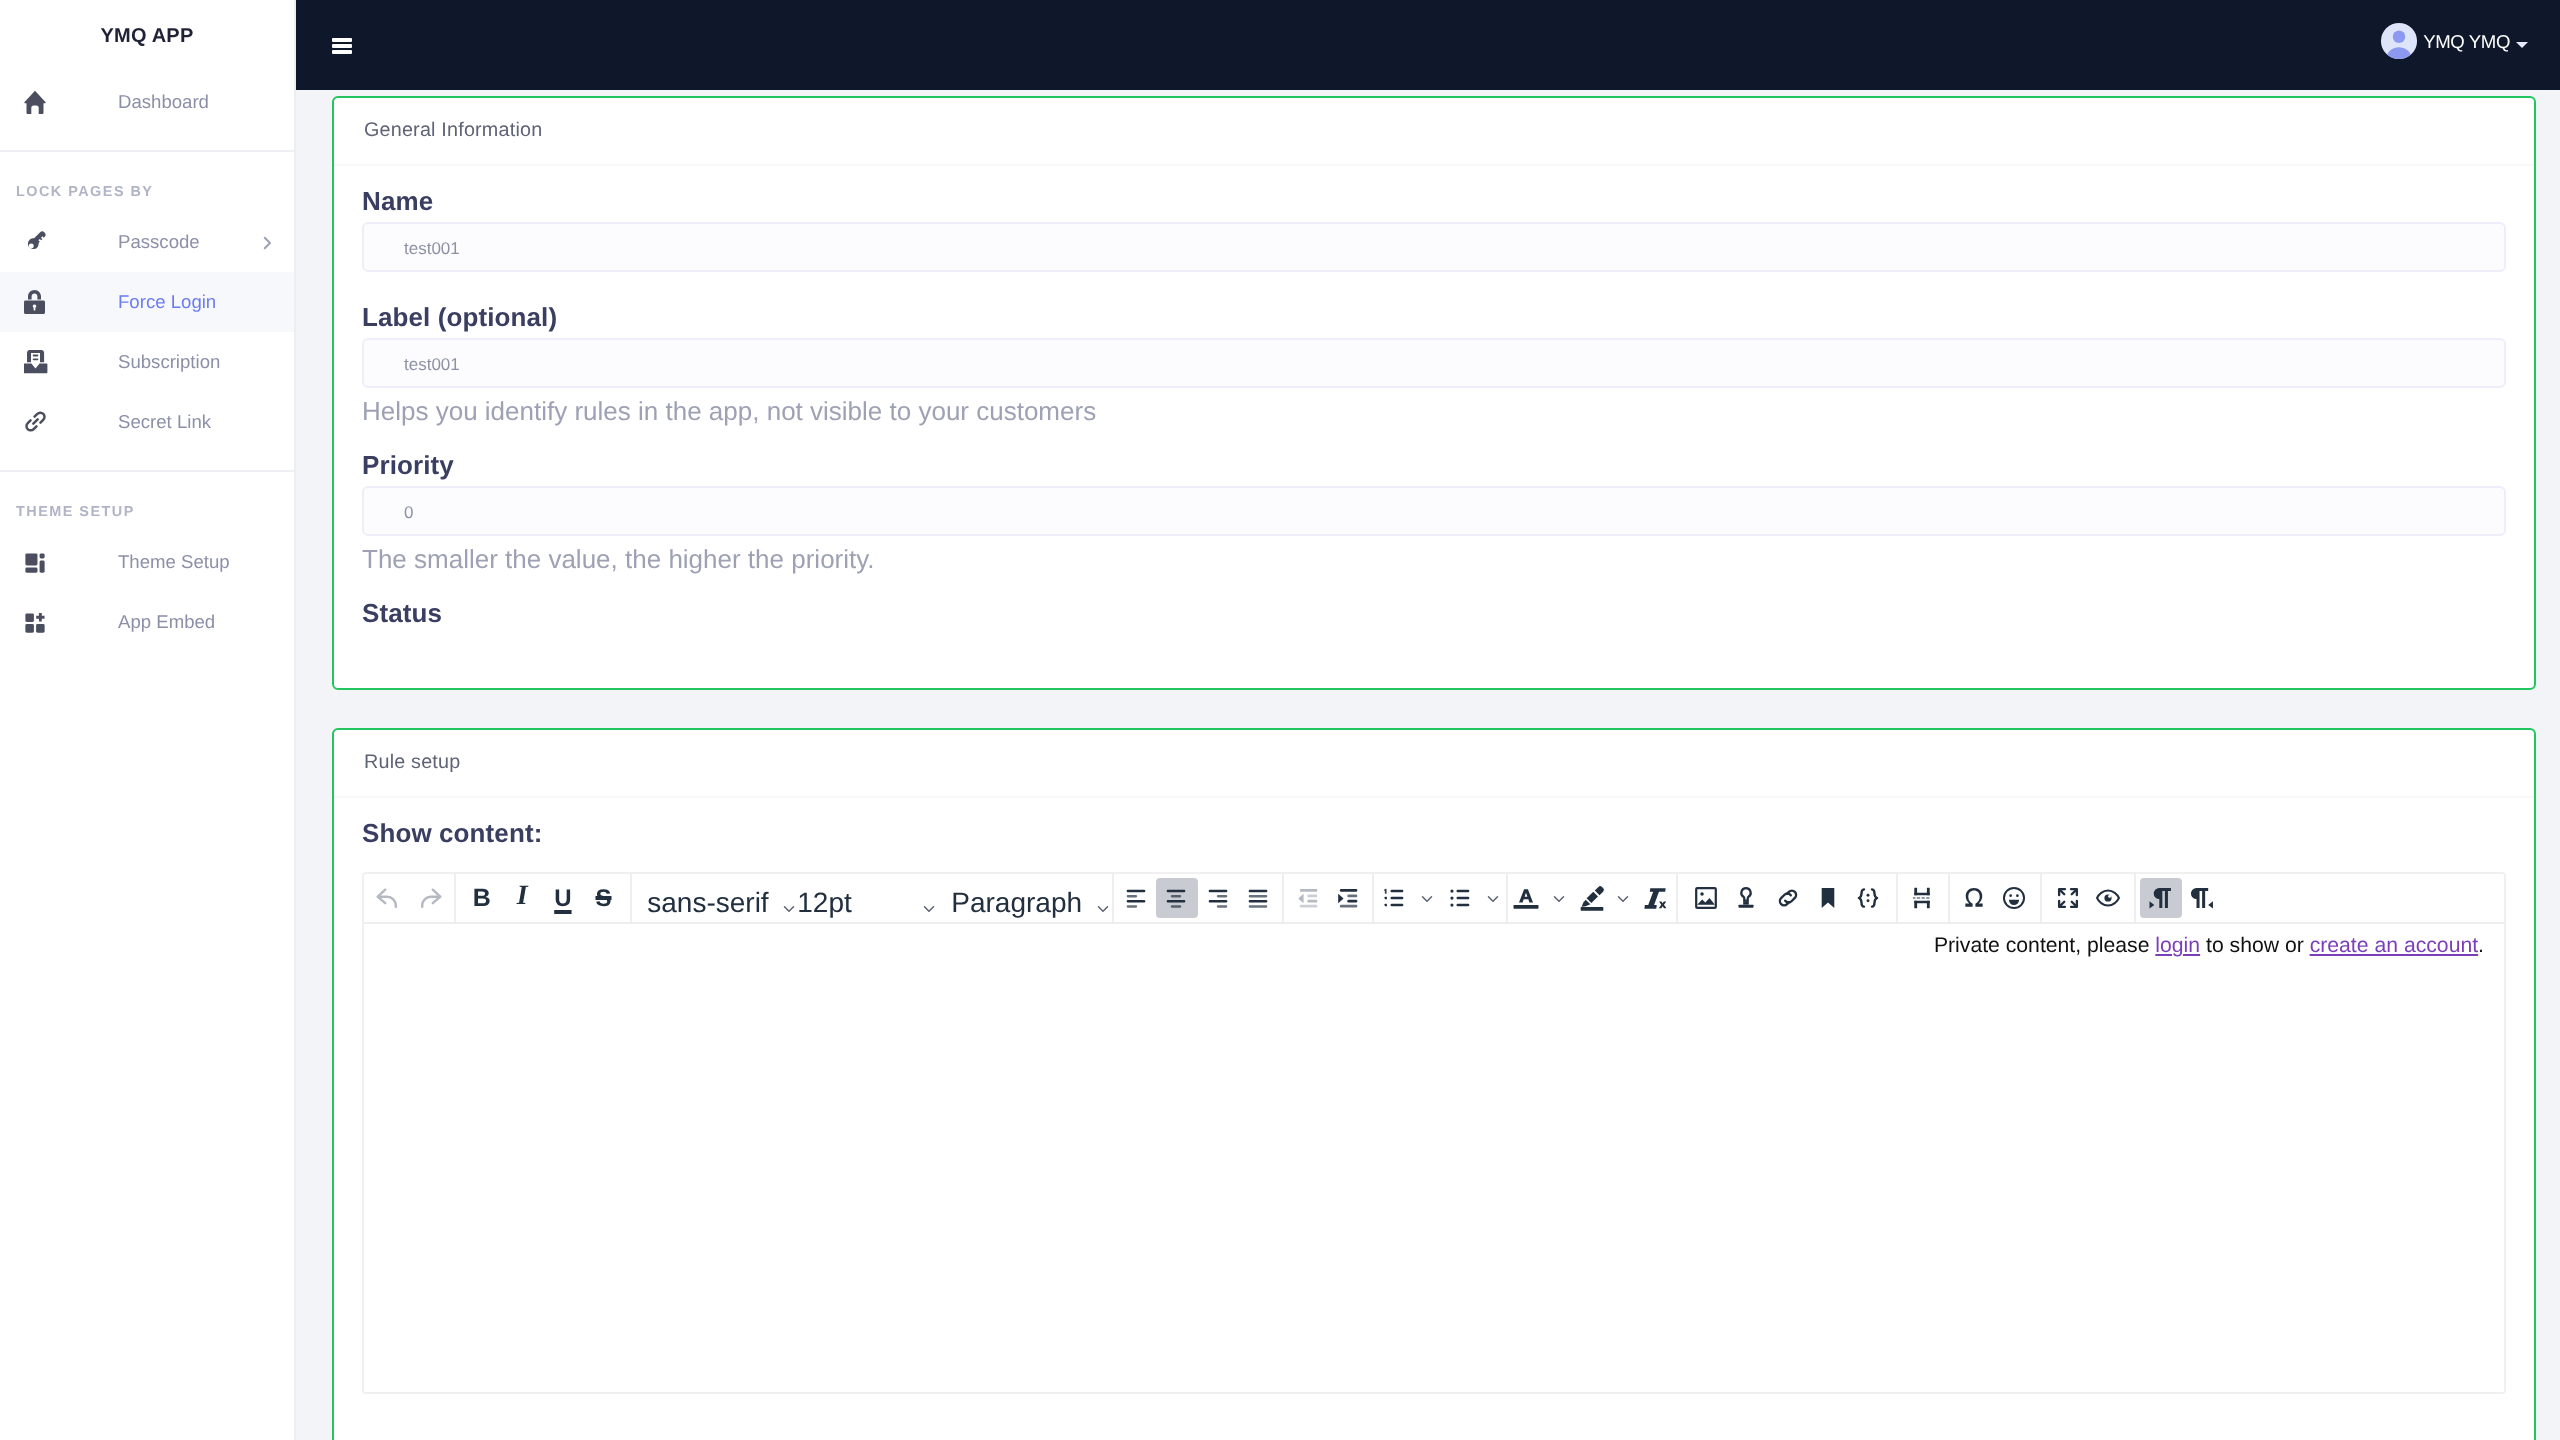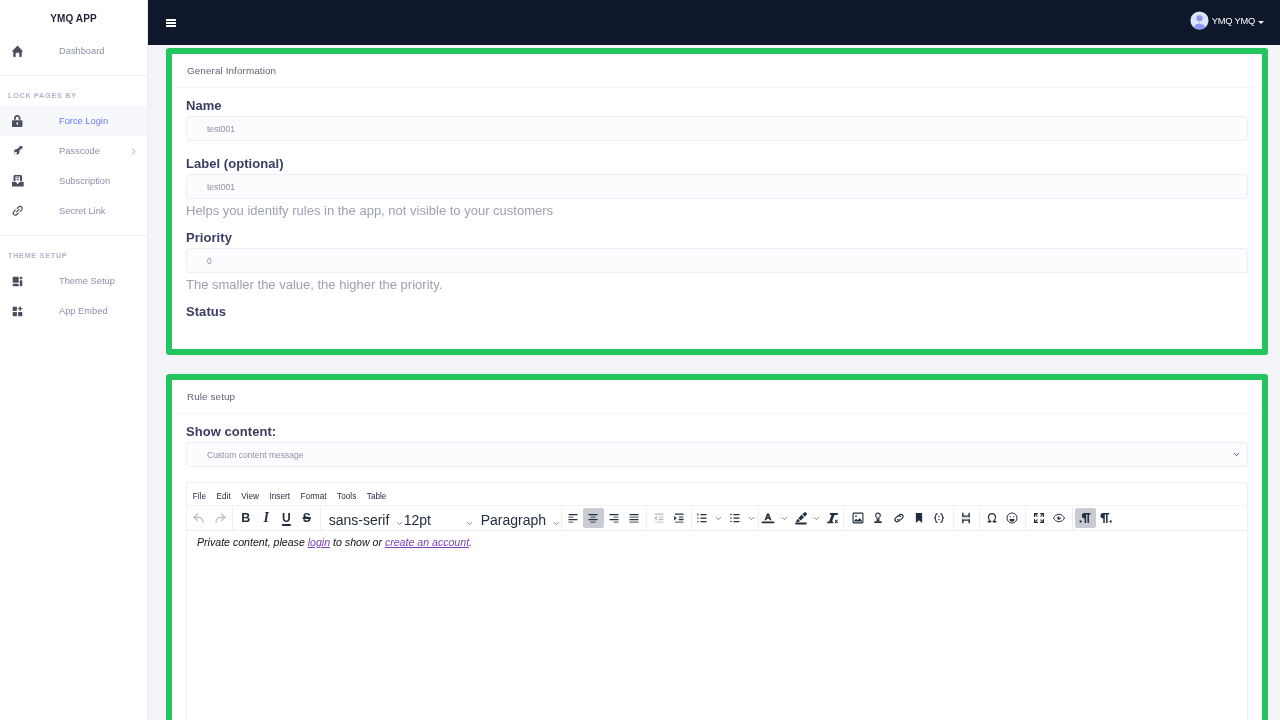--- a/index.html
+++ b/index.html
@@ -48,21 +48,21 @@
   }
   .burger { width:10px; display:flex; flex-direction:column; gap:1.2px; cursor:pointer; padding-top:1px; }
   .burger i { display:block; height:2.1px; background:#fff; border-radius:.5px; }
   .user { display:flex; align-items:center; gap:0; cursor:pointer; }
   .user .name { color:#fff; font-size:9.3px; letter-spacing:-.2px; padding:0 3px 3px 3px; white-space:nowrap; }
   .caret { width:0;height:0;border-left:3.2px solid transparent;border-right:3.2px solid transparent;border-top:3.6px solid #e9ebfc; }
 
   
   .content { flex:1; overflow:hidden; background:#f3f4f8; padding:0; }
   .card {
-    background:#fff; margin:3px 12px 0 18px; border:6px solid #22c55e; border-radius:3px;
+    background:#fff; margin:3px 12px 0 18px; border:1px solid #22c55e; border-radius:3px;
   }
   .card + .card { margin-top:19px; }
   .card-title { font-size:9.9px; color:#5e6375; padding:11px 15px 11px; border-bottom:1px solid #f8f8fb; letter-spacing:.1px;}
   .card-body { padding:13px 14px 27px; }
 
   label.fl { display:block; font-size:13px; font-weight:700; color:#3a3e61; line-height:9px; margin-bottom:6px; letter-spacing:.05px;}
   .inp {
     width:100%; height:25px; border:1px solid #eeeefa; border-radius:3px;
     background:#fcfcfe; font-size:8.5px; color:#8d91a5; padding:0 20px;
     display:flex; align-items:center;
@@ -85,21 +85,21 @@
   .tbtn.on { background:#c8cbd1; }
   .tbtn.dis { color:#b4b9c2; }
   .tbtn.chev { width:13px; }
   .ti { width:14px; height:14px; display:block; }
   .tc { width:9px; height:9px; display:block; }
   .tx { font-size:11px; line-height:1; color:#222f3e; }
   .tsel { display:flex; align-items:flex-end; height:20px; font-size:14px; color:#222f3e; cursor:pointer; padding:0 2px 0 5px; }
   .tsel .tsel-lbl { white-space:nowrap; }
   .tsel .tsel-chev { margin-left:auto; padding-left:6px; display:flex; align-items:center; }
   .tmce-body { height:230px; background:#fff; padding:0 10px; }
-  .tmce-p { font-size:10.6px; color:#111; text-align:left; line-height:14px; margin:4px 0 0;font-style:italic; }
+  .tmce-p { font-size:10.6px; color:#111; text-align:right; line-height:14px; margin:4px 0 0; }
   .tmce-p a { color:#7a3fb8; text-decoration:underline; }
 </style>
 </head>
 <body>
 
 <div class="app">
 
   <div class="sidebar">
     <div class="brand">
       <span>YMQ APP</span>
@@ -110,42 +110,42 @@
         <svg width="11" height="12" viewBox="0 0 22 24" fill="#4a4e5e">
             <path d="M11 .8 .6 12.1c-.5.55-.6 1.2.4 1.2H2.5v9.1c0 .9.55 1.6 1.4 1.6h3.4v-6.2c0-1.2 1-2.2 2.2-2.2h3c1.2 0 2.2 1 2.2 2.2V24h3.4c.85 0 1.4-.7 1.4-1.6v-9.1h1.5c1 0 .9-.65.4-1.2L11 .8z"></path>
           </svg>
       </span>
       <span class="lbl">Dashboard</span>
     </div>
 
     <div class="nav-div"></div>
     <div class="nav-head">LOCK PAGES BY</div>
 
-    <div class="nav-item active">
-      <span class="ic">
-        <svg width="10.5" height="12" viewBox="0 0 21 24" fill="#4a4e5e">
-            <path d="M10.5 0C6.9 0 4 2.9 4 6.5V9.6h3.6V6.5c0-1.6 1.3-2.9 2.9-2.9s2.9 1.3 2.9 2.9v3.1H17V6.5C17 2.9 14.1 0 10.5 0z"></path>
-            <path d="M1.5 10.4h18c.8 0 1.5.7 1.5 1.5v10.6c0 .85-.7 1.5-1.5 1.5h-18c-.85 0-1.5-.65-1.5-1.5V11.9c0-.8.65-1.5 1.5-1.5zm9 4.1a1.8 1.8 0 0 0-.9 3.35v1.85a.9.9 0 0 0 1.8 0v-1.85a1.8 1.8 0 0 0-.9-3.35z" fill-rule="evenodd"></path>
-          </svg>
-      </span>
-      <span class="lbl">Force Login</span>
-    </div>
-
     <div class="nav-item">
       <span class="ic">
         <svg width="11.5" height="11.5" viewBox="0 0 24 24" fill="#4a4e5e">
             <path d="M21.4 2.6a3.4 3.4 0 0 0-4.8 0l-6.1 6.1a5.65 5.65 0 1 0 4.8 4.8l1.2-1.2-1.5-1.5 1.5-1.5 1.5 1.5 1.2-1.2-1.5-1.5 1.5-1.5 1.5 1.5.7-.7a3.4 3.4 0 0 0 0-4.8zM7.6 19.3a2.6 2.6 0 1 1 0-5.2 2.6 2.6 0 0 1 0 5.2z"></path>
           </svg>
       </span>
       <span class="lbl">Passcode</span>
       <span class="chev">
         <svg width="9" height="9" viewBox="0 0 24 24" fill="none" stroke="currentColor" stroke-width="2.6" stroke-linecap="round" stroke-linejoin="round">
             <path d="M9 5l7 7-7 7"></path>
           </svg>
       </span>
+    </div>
+
+    <div class="nav-item active">
+      <span class="ic">
+        <svg width="10.5" height="12" viewBox="0 0 21 24" fill="#4a4e5e">
+            <path d="M10.5 0C6.9 0 4 2.9 4 6.5V9.6h3.6V6.5c0-1.6 1.3-2.9 2.9-2.9s2.9 1.3 2.9 2.9v3.1H17V6.5C17 2.9 14.1 0 10.5 0z"></path>
+            <path d="M1.5 10.4h18c.8 0 1.5.7 1.5 1.5v10.6c0 .85-.7 1.5-1.5 1.5h-18c-.85 0-1.5-.65-1.5-1.5V11.9c0-.8.65-1.5 1.5-1.5zm9 4.1a1.8 1.8 0 0 0-.9 3.35v1.85a.9.9 0 0 0 1.8 0v-1.85a1.8 1.8 0 0 0-.9-3.35z" fill-rule="evenodd"></path>
+          </svg>
+      </span>
+      <span class="lbl">Force Login</span>
     </div>
 
     <div class="nav-item">
       <span class="ic">
         <svg width="11.5" height="12" viewBox="0 0 23 24" fill="#4a4e5e">
             <path d="M5.6 0h11.8c1.5 0 2.7 1.2 2.7 2.7v9.5H16V2.9H7V12.2H3V2.7C3 1.2 4.2 0 5.6 0z"></path>
             <path d="M.6 13.6h6.8l4.1 5 4.1-5h6.8c.6 0 1 .45 1 1v7.6c0 .6-.4 1-1 1H.6c-.55 0-1-.4-1-1v-7.6c0-.55.45-1 1-1z"></path>
             <rect x="8.7" y="4.6" width="5.6" height="1.9" rx=".95"></rect>
             <rect x="8.7" y="8.4" width="5.6" height="1.9" rx=".95"></rect>
           </svg>
@@ -249,42 +249,23 @@
             <label class="fl">Status</label>
           </div>
         </div>
       </div>
 
       <div class="card">
         <div class="card-title">Rule setup</div>
         <div class="card-body">
           <div class="fgroup rule">
             <label class="fl">Show content:</label>
-            <div class="sel">
-              <div class="inp">
-                  <span>Custom content message</span>
-                </div>
-              <span class="chev2">
-                <svg width="9" height="9" viewBox="0 0 24 24" fill="none" stroke="#3c4257" stroke-width="2.4" stroke-linecap="round" stroke-linejoin="round">
-                    <path d="M6 9l6 6 6-6"></path>
-                  </svg>
-              </span>
-            </div>
           </div>
 
           <div class="tmce">
-            <div class="tmce-menubar">
-              <div class="tmce-menuitem">File</div>
-              <div class="tmce-menuitem">Edit</div>
-              <div class="tmce-menuitem">View</div>
-              <div class="tmce-menuitem">Insert</div>
-              <div class="tmce-menuitem">Format</div>
-              <div class="tmce-menuitem">Tools</div>
-              <div class="tmce-menuitem">Table</div>
-            </div>
             <div class="tmce-toolbar">
 
               <div class="tgrp" style="width:45px">
                 <div class="tbtn dis">
                   <svg class="ti" viewBox="0 0 24 24" fill="none" stroke="currentColor" stroke-width="2.1" stroke-linecap="round" stroke-linejoin="round">
                       <path d="M9.6 4.9 3.3 10.9l6.3 5.5"></path>
                       <path d="M3.3 10.9h7.9a7.5 7.5 0 0 1 7.5 7.5v1.2"></path>
                     </svg>
                 </div>
                 <div class="tbtn dis">

